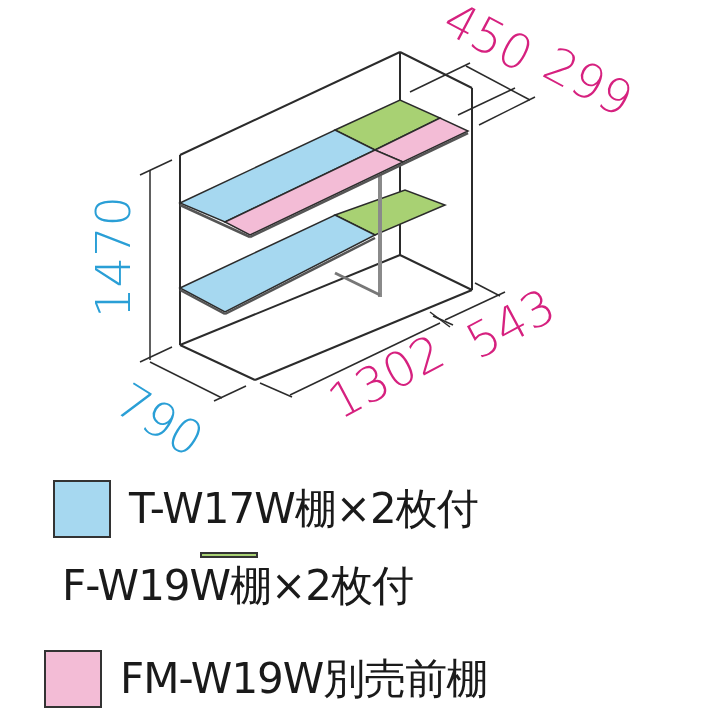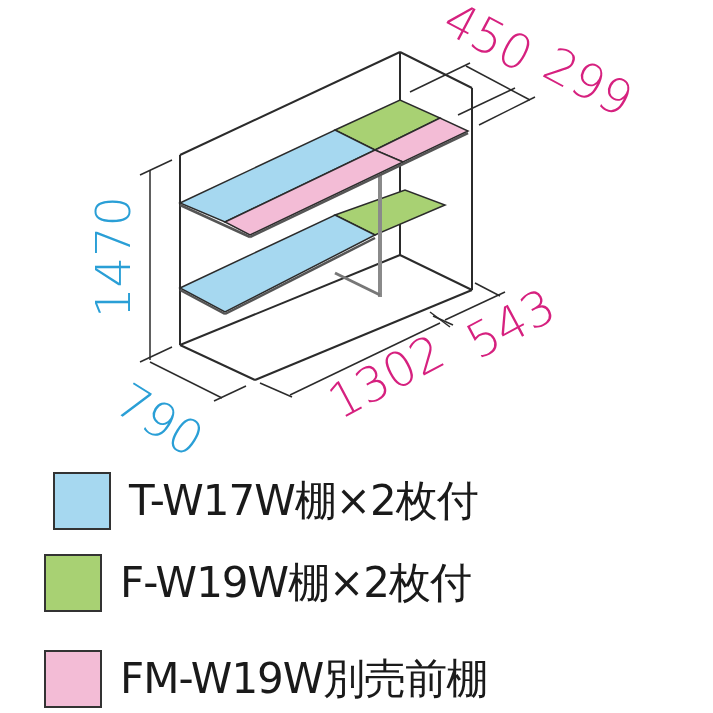--- a/index.html
+++ b/index.html
@@ -81,25 +81,25 @@
 
   <text class="dim-text" x="0" y="0" font-size="48" fill="#2a9fd6" transform="translate(130,318) rotate(-90)">1470</text>
   <text class="dim-text" x="0" y="0" font-size="48" fill="#2a9fd6" transform="translate(112,410) rotate(32)">790</text>
   <text class="dim-text" x="0" y="0" font-size="48" fill="#d6217f" transform="translate(340,420) rotate(-28)">1302</text>
   <text class="dim-text" x="0" y="0" font-size="48" fill="#d6217f" transform="translate(478,360) rotate(-28)">543</text>
   <text class="dim-text" x="0" y="0" font-size="48" fill="#d6217f" transform="translate(440,30) rotate(28)">450</text>
   <text class="dim-text" x="0" y="0" font-size="48" fill="#d6217f" transform="translate(540,75) rotate(28)">299</text>
 </svg>
 
 <div class="legend">
-  <div class="legend-row" style="top:0px;padding-left:9px;">
+  <div class="legend-row" style="top:8px;padding-left:9px;">
     <div class="swatch" style="background:#a6d8f0;"></div>
     <span class="legend-label">T-W17W棚×2枚付</span>
   </div>
-  <div class="legend-row" style="top:82px;">
+  <div class="legend-row" style="top:82px;flex-direction:column;">
     <div class="swatch" style="background:#a8d173;"></div>
     <span class="legend-label">F-W19W棚×2枚付</span>
   </div>
   <div class="legend-row" style="top:164px;margin-top:14px;">
     <div class="swatch" style="background:#f3bcd6;"></div>
     <span class="legend-label">FM-W19W別売前棚</span>
   </div>
 </div>
 
 </body></html>

